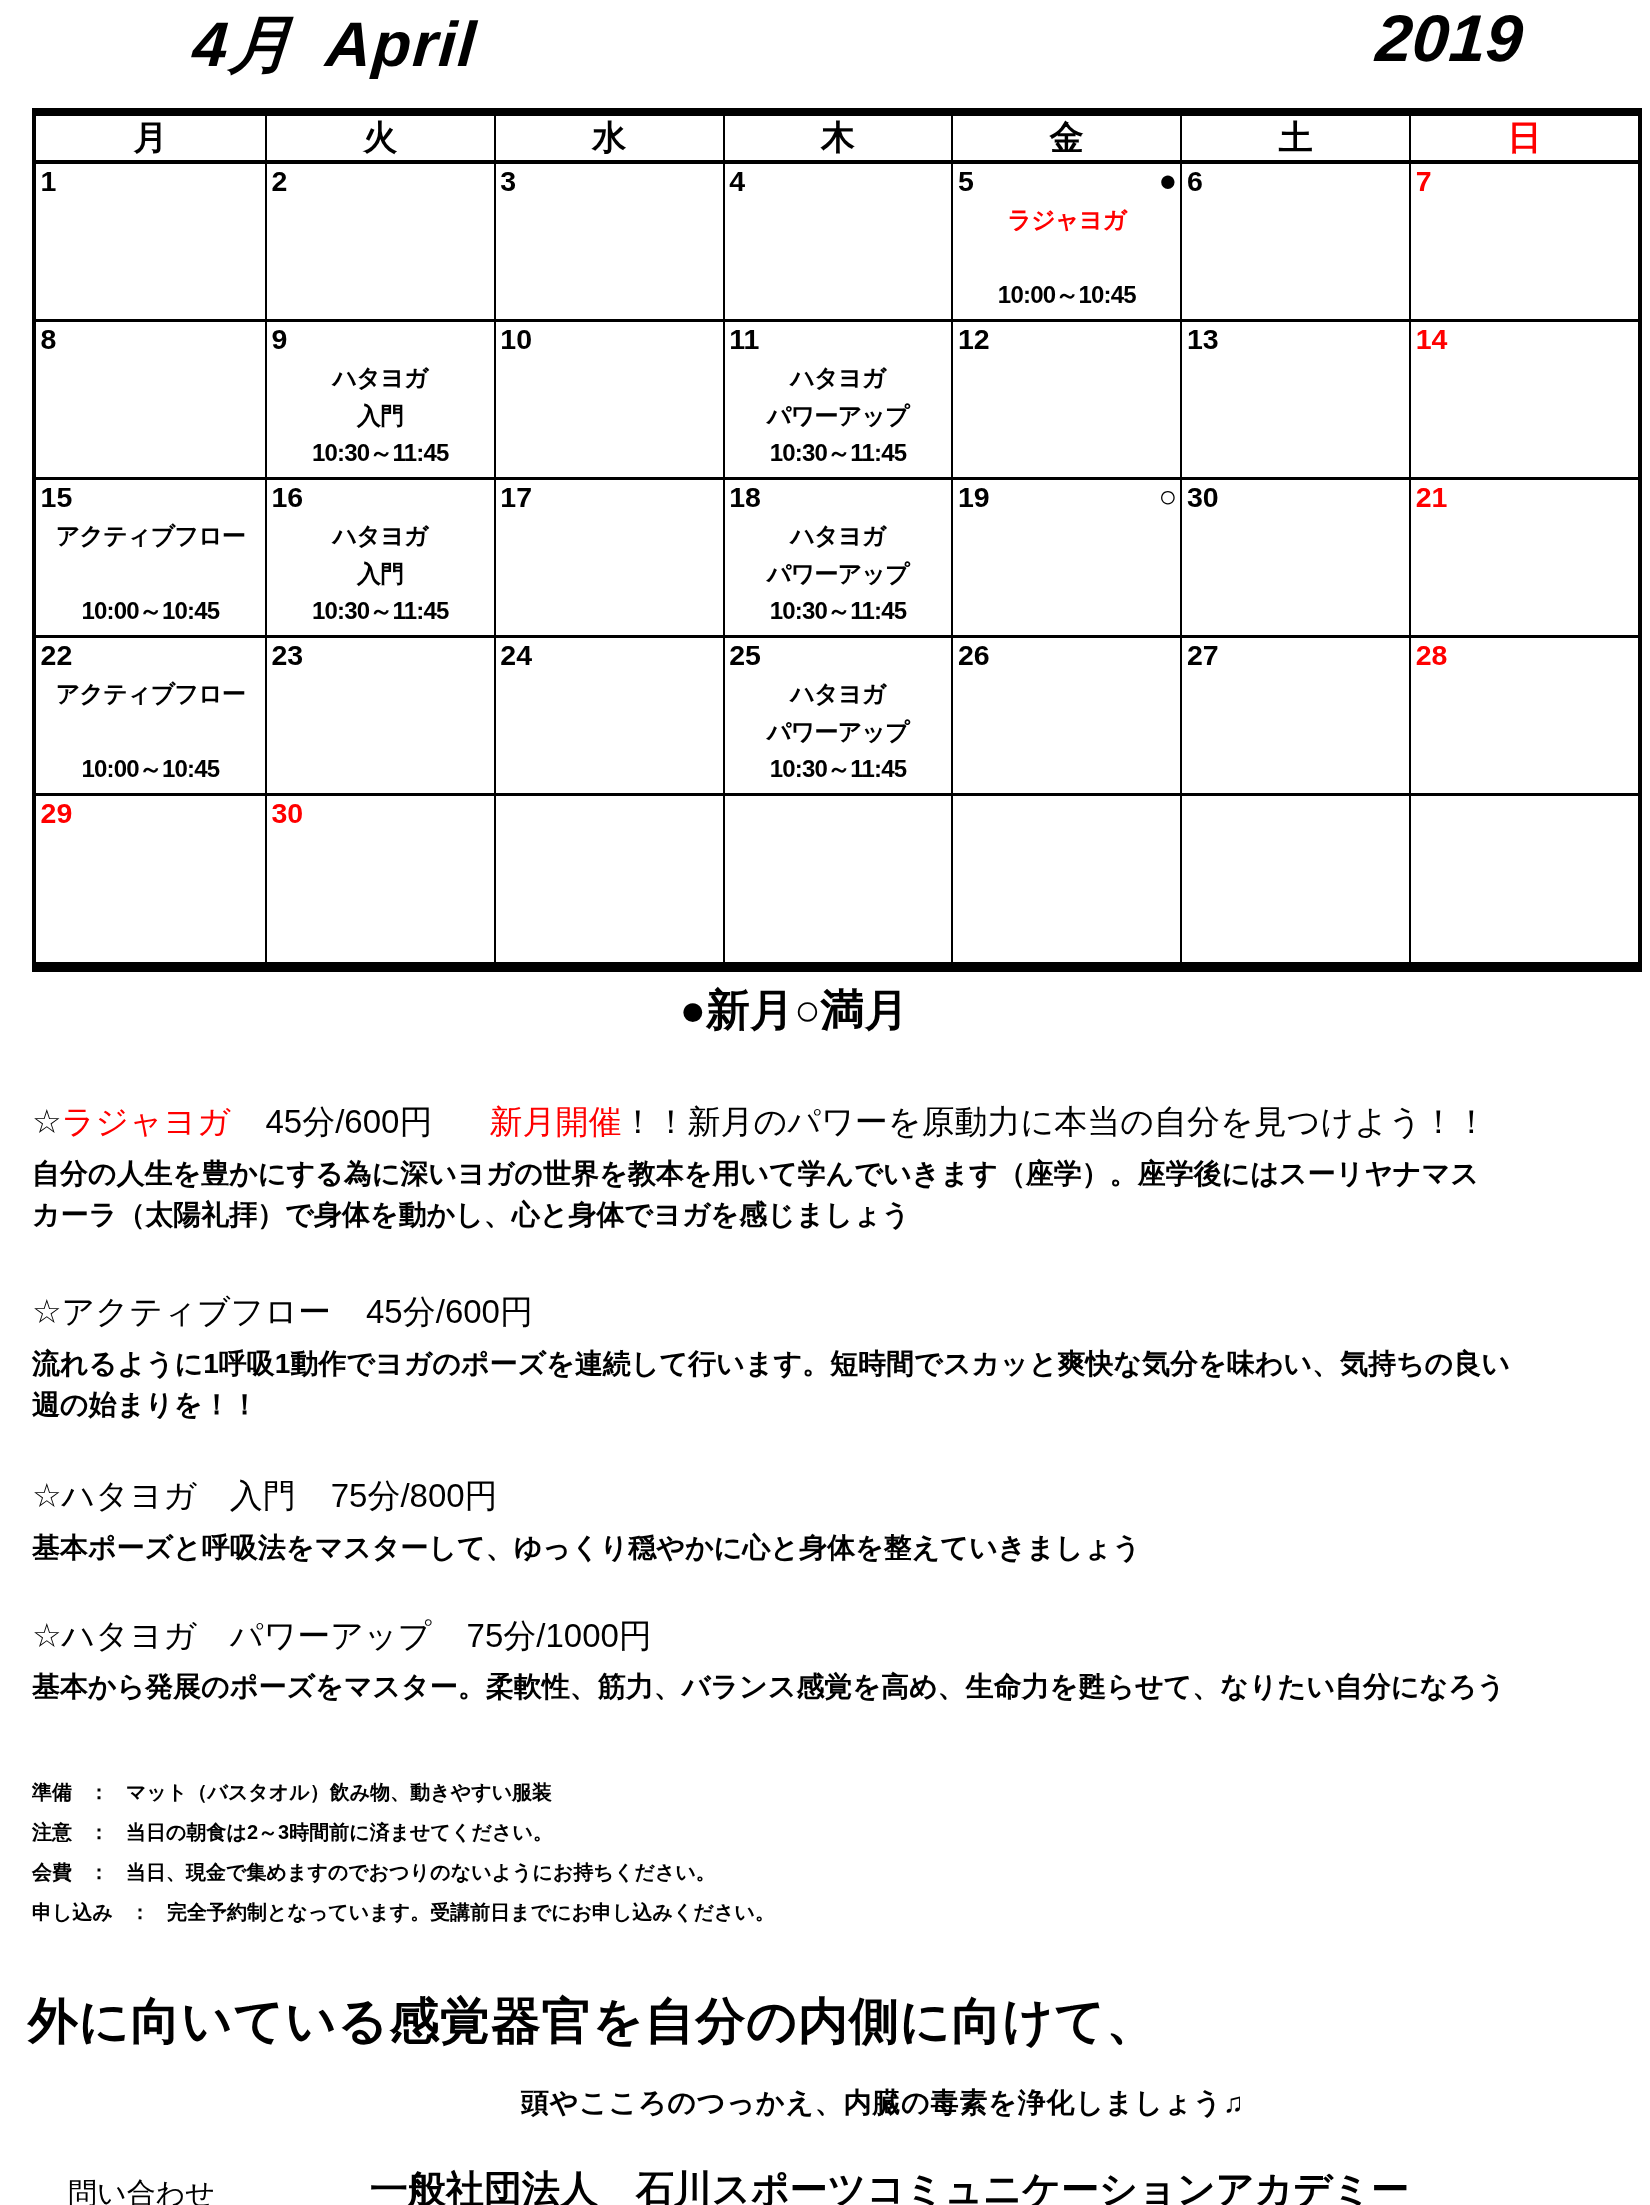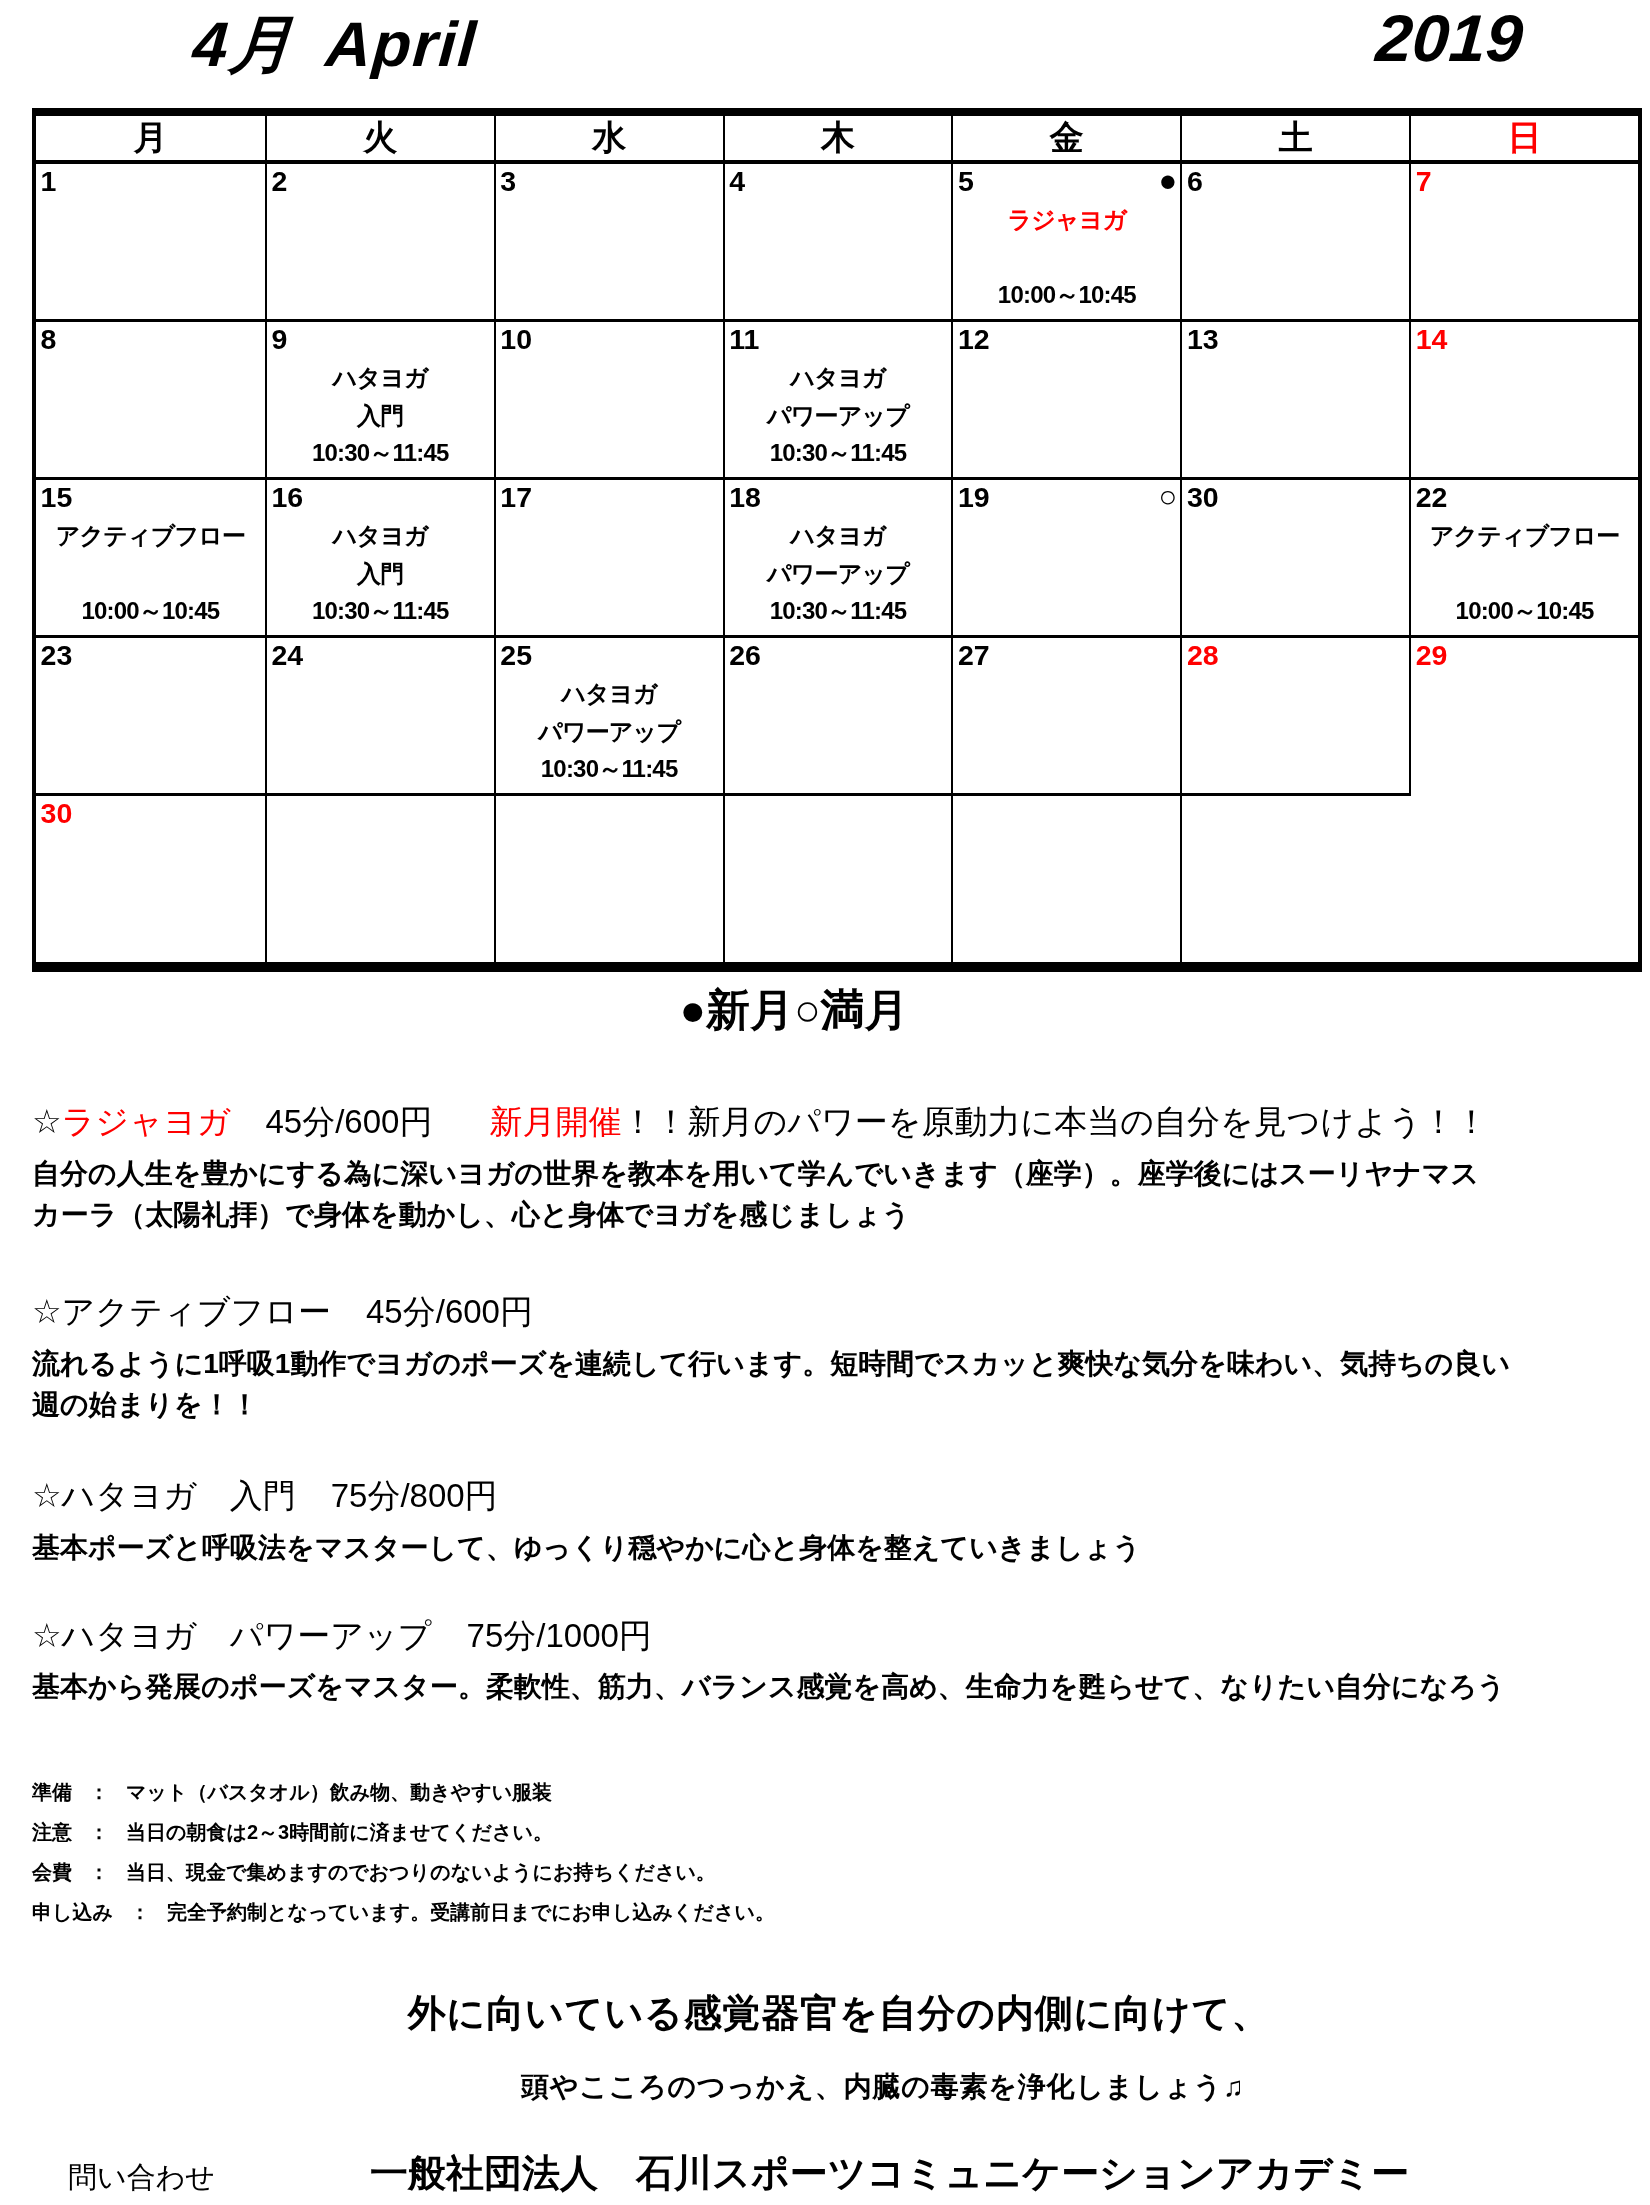--- a/index.html
+++ b/index.html
@@ -64,21 +64,21 @@
   .sec-head .red { color: #ff0000; }
   .sec-head .price { margin-left: 35px; }
   .sec-head .promo { margin-left: 57px; }
   .sec-body { font-size: 28px; font-weight: 600; line-height: 1.48; margin-top: 7.7px; max-width: 1588px; }
   
   .notes { margin: 71px 0 0 32px; font-size: 20px; font-weight: 600; }
   .note-row { margin-bottom: 13px; white-space: nowrap; }
   .note-sep { margin: 0 17px; }
   
   .slogan { margin: 62px 0 0 28px; font-weight: 900; }
-  .slogan-l1 { font-size: 38px; letter-spacing: 0.8px; white-space: nowrap; text-align: center; }
+  .slogan-l1 { font-size: 50px; letter-spacing: 0.8px; white-space: nowrap; }
   .slogan-l2 { font-size: 28px; letter-spacing: 0.8px; margin-left: 493px; margin-top: 29px; white-space: nowrap; }
   
   .contact { position: relative; margin-top: 42px; }
   .contact-label { position: absolute; left: 68px; top: 10.8px; font-size: 29px; font-weight: 500; }
   .contact-org { margin-left: 370px; font-size: 38px; font-weight: 900; white-space: nowrap; }
 </style>
 </head>
 <body>
 
 <div class="title-row">
@@ -221,20 +221,25 @@
       <div class="dayrow">
         <span class="day">19</span>
         <span class="moon">○</span>
       </div>
     </div>
     <div class="cell">
       <div class="dayrow">
         <span class="day">30</span>
       </div>
     </div>
+    <div class="cell holiday">
+      <div class="dayrow">
+        <span class="day">21</span>
+      </div>
+    </div>
     <div class="cell">
       <div class="dayrow">
         <span class="day">22</span>
       </div>
       <div class="event">
         <div class="ev-line">アクティブフロー</div>
         <div class="ev-line"></div>
         <div class="ev-time">10:00～10:45</div>
       </div>
     </div>

